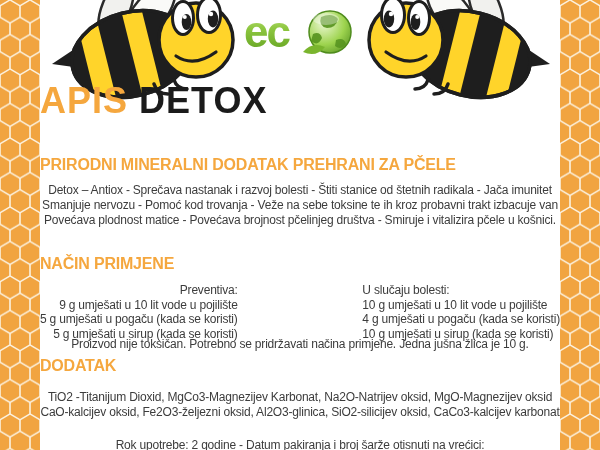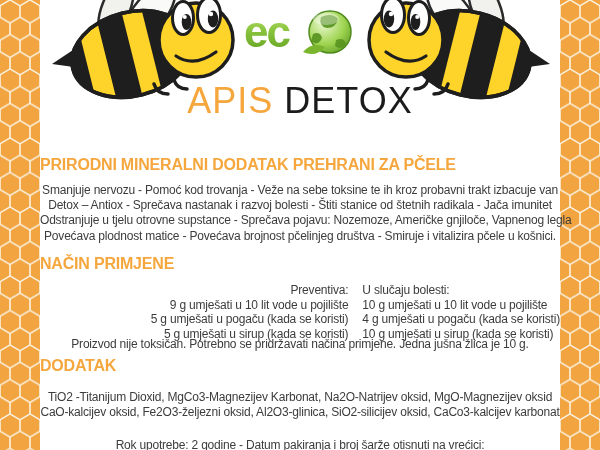--- a/index.html
+++ b/index.html
@@ -10,42 +10,42 @@
     color:#3c3c3c;
   }
   .hc{position:absolute;top:0;}
   .hc-left{left:0;}
   .hc-right{left:560px;}
   .bee{position:absolute;top:-12px;width:190px;height:112px;}
   .bee-left{left:50px;}
   .bee-right{left:362px;transform:scaleX(-1);}
   .logo{position:absolute;top:6px;left:50%;transform:translateX(-50%);}
   .title{
-    position:absolute;top:80px;left:40px;width:520px;text-align:center;
-    font-size:36px;font-weight:normal;letter-spacing:1px;color:#1b1b1b;white-space:nowrap;
+    position:absolute;top:80px;left:40px;width:520px;
+    font-size:36px;font-weight:bold;letter-spacing:1px;color:#1b1b1b;white-space:nowrap;
   }
   .title .orange{color:#F5A73E;}
   .h-orange{
     position:absolute;left:40px;width:520px;text-align:left;
     font-size:16px;font-weight:bold;color:#F5A73E;letter-spacing:-0.2px;white-space:nowrap;
   }
   .subtitle{top:156px;}
   .usage-heading{top:255px;}
   .sastav-heading{top:357px;}
   .bodytext{
     position:absolute;left:40px;width:520px;text-align:center;
     font-size:12px;line-height:15.2px;letter-spacing:-0.2px;color:#3c3c3c;white-space:nowrap;
   }
   .desc{top:183px;}
   .usage-note{top:337px;}
   .composition{top:390px;line-height:15px;}
   .footer-line{top:438px;}
   .usage-table{
     position:absolute;top:283px;left:40px;width:520px;
-    display:flex;justify-content:flex-end;gap:14px;
+    display:flex;justify-content:space-between;gap:14px;
     font-size:12px;line-height:14.6px;letter-spacing:-0.2px;color:#3c3c3c;white-space:nowrap;
   }
   .usage-col.left{text-align:right;}
   .usage-col.right{text-align:left;}
 </style>
 </head>
 <body>
 
 <svg class="hc hc-left" width="40" height="450">
   <defs>
@@ -152,23 +152,22 @@
 </svg>
 
 <div class="title">
   <span class="orange">APIS</span>
   <span>DETOX</span>
 </div>
 
 <div class="h-orange subtitle">PRIRODNI MINERALNI DODATAK PREHRANI ZA PČELE</div>
 
 <div class="bodytext desc">
+  <div>Detox – Antiox - Sprečava nastanak i razvoj bolesti - Štiti stanice od štetnih radikala - Jača imunitet</div>
   <div>Smanjuje nervozu - Pomoć kod trovanja - Veže na sebe toksine te ih kroz probavni trakt izbacuje van</div>
-  <div>Detox – Antiox - Sprečava nastanak i razvoj bolesti - Štiti stanice od štetnih radikala - Jača imunitet</div>
-  <div>Odstranjuje u tjelu otrovne supstance - Sprečava pojavu: Nozemoze, Američke gnjiloče, Vapnenog legla</div>
   <div>Povećava plodnost matice - Povećava brojnost pčelinjeg društva - Smiruje i vitalizira pčele u košnici.</div>
 </div>
 
 <div class="h-orange usage-heading">NAČIN PRIMJENE</div>
 
 <div class="usage-table">
   <div class="usage-col left">
     <div>Preventiva:</div>
     <div>9 g umješati u 10 lit vode u pojilište</div>
     <div>5 g umješati u pogaču (kada se koristi)</div>

